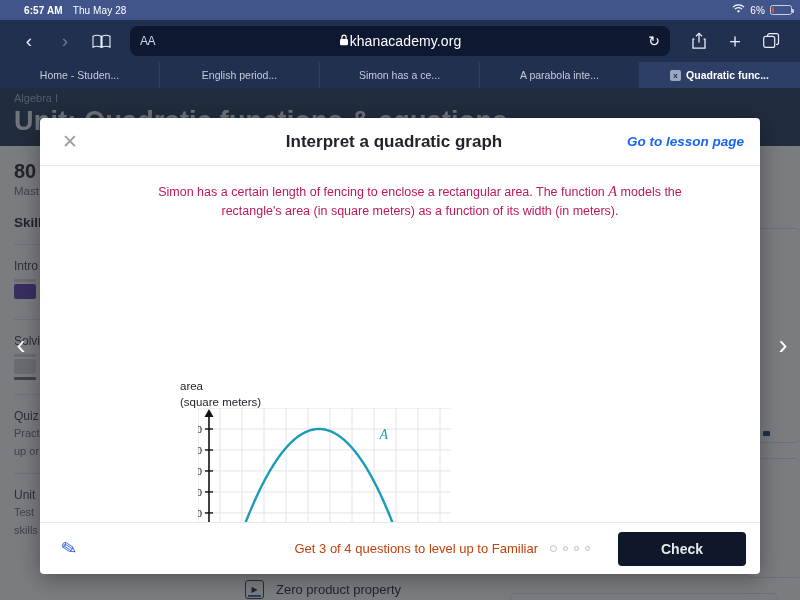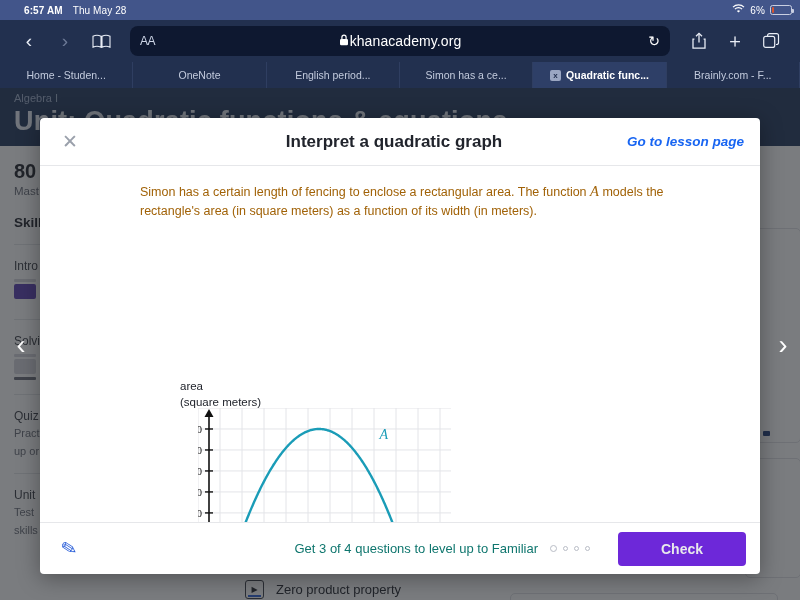--- a/index.html
+++ b/index.html
@@ -150,40 +150,40 @@
   .modal-title {
     position: absolute; left: 0; right: 12px; text-align: center;
     font-size: 17px; font-weight: 600; color: #21242c; pointer-events: none;
   }
   .lesson-link {
     margin-left: auto; margin-right: 16px;
     color: #1865f2; font-size: 13.5px; font-weight: 600; font-style: italic;
   }
 
   .modal-body { flex: 1 1 auto; position: relative; overflow: hidden; padding: 14px 0 0 100px; }
-  .prompt { font-size: 12.5px; color: #a16207; line-height: 1.55; width: 560px; }
+  .prompt { font-size: 12.5px; color: #be185d; line-height: 1.55; width: 560px; text-align: center; }
   .prompt .mvar { font-family: "Liberation Serif", serif; font-style: italic; font-size: 14.5px; }
 
   .axis-label-y { position: absolute; left: 140px; top: 212px; font-size: 11.5px; color: #21242c; line-height: 1.42; }
 
   .graph-box { position: absolute; left: 158px; top: 242px; width: 253px; height: 256px; }
 
   .modal-foot {
     flex: 0 0 52px; height: 52px; border-top: 1px solid #e6e7ea;
     display: flex; align-items: center; padding: 0 14px; position: relative;
   }
   .pencil { color: #2b5fd9; font-size: 19px; transform: rotate(-12deg); width: 30px; text-align: center; }
   .foot-center { margin-left: auto; display: flex; align-items: center; gap: 12px; }
-  .levelup-text { font-size: 13px; color: #0f766e; }
+  .levelup-text { font-size: 13px; color: #c2410c; }
   .dots { display: flex; align-items: center; gap: 6px; }
   .dot { width: 7px; height: 7px; border: 1.3px solid #b9bdc6; border-radius: 50%; }
   .dot.sm { width: 5px; height: 5px; }
   .check-btn {
     margin-left: 16px; width: 128px; height: 34px; border-radius: 4px;
-    background: #6d28d9; color: #e8e9ec; font-size: 14px; font-weight: 600;
+    background: #0f172a; color: #e8e9ec; font-size: 14px; font-weight: 600;
     display: flex; align-items: center; justify-content: center; border: none;
     font-family: "Liberation Sans", sans-serif;
   }
 </style>
 </head>
 <body>
 
 <div id="app">
 
   <div class="statusbar">
@@ -239,35 +239,32 @@
           <path d="M4.6 3V2.4a1.8 1.8 0 0 1 1.8-1.8h7.3a1.8 1.8 0 0 1 1.8 1.8v7.3a1.8 1.8 0 0 1-1.8 1.8h-.7" stroke="#e9edf6" stroke-width="1.2" fill="none"></path>
         </svg>
     </div>
   </div>
 
   <div class="tabstrip">
     <div class="tab">
         <span class="tlabel">Home - Studen...</span>
       </div>
     <div class="tab">
-        <span class="tlabel">OneNote</span>
-      </div>
-    <div class="tab">
         <span class="tlabel">English period...</span>
       </div>
     <div class="tab">
         <span class="tlabel">Simon has a ce...</span>
+      </div>
+    <div class="tab">
+        <span class="tlabel">A parabola inte...</span>
       </div>
     <div class="tab active">
       <span class="favicon">x</span>
       <span class="tlabel">Quadratic func...</span>
     </div>
-    <div class="tab">
-        <span class="tlabel">Brainly.com - F...</span>
-      </div>
   </div>
 
   <div class="page">
     <div class="page-hero">
       <div class="hero-crumb">Algebra I</div>
       <div class="hero-title">Unit: Quadratic functions &amp; equations</div>
     </div>
     <div class="page-body">
       <div class="mast-num">80 ,</div>
       <div class="mast-sub">Mast</div>

